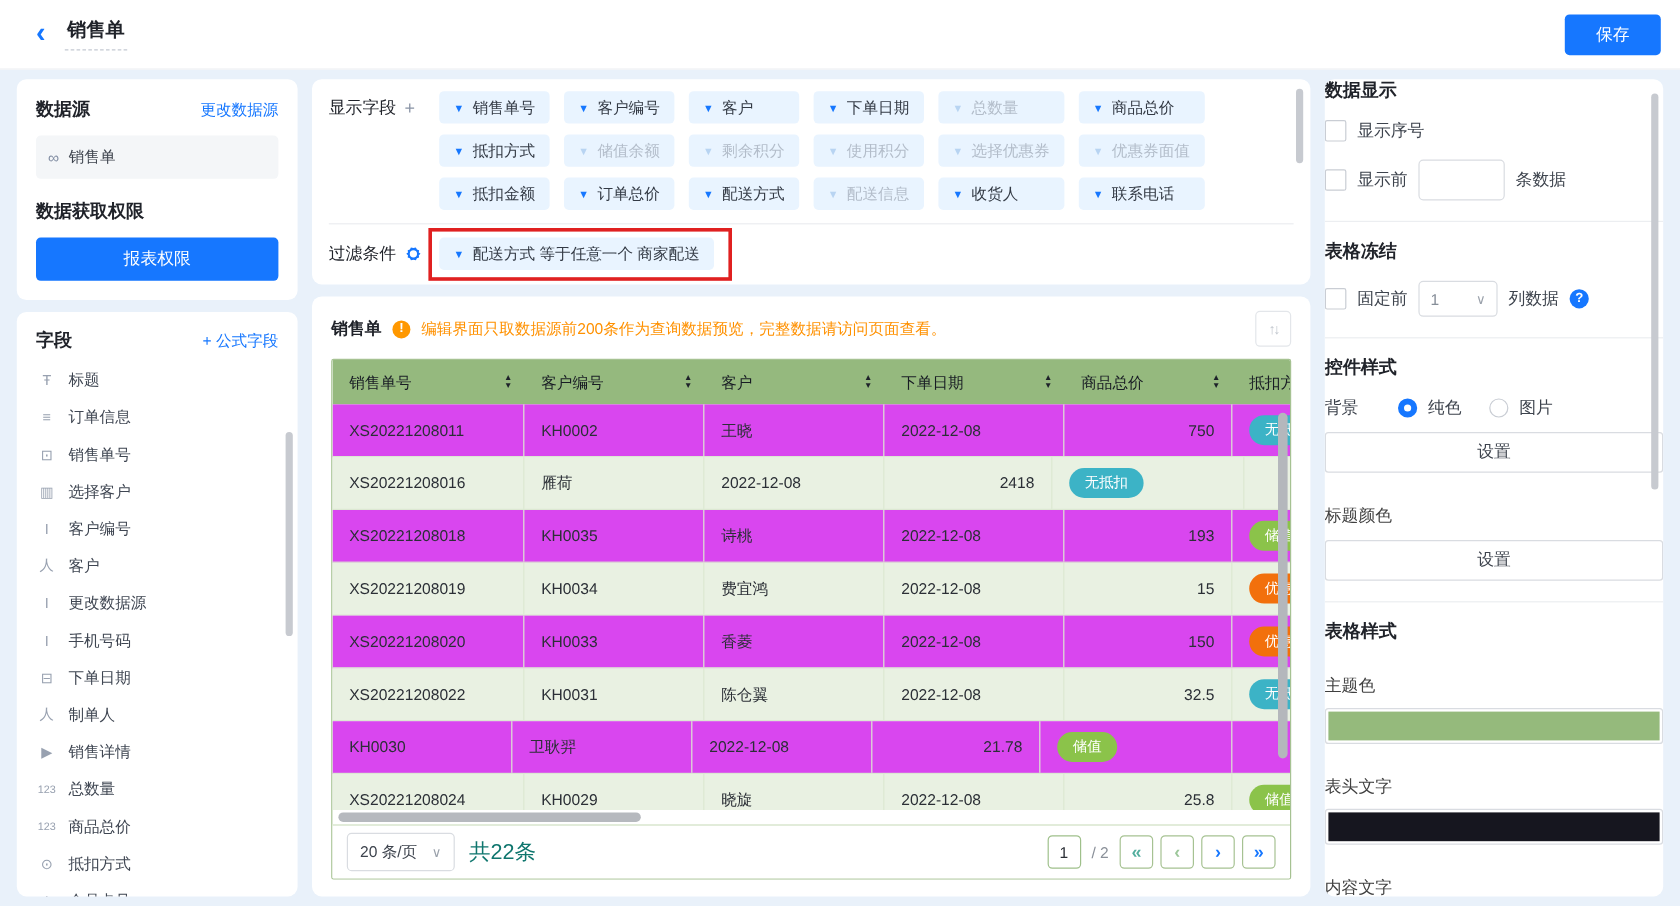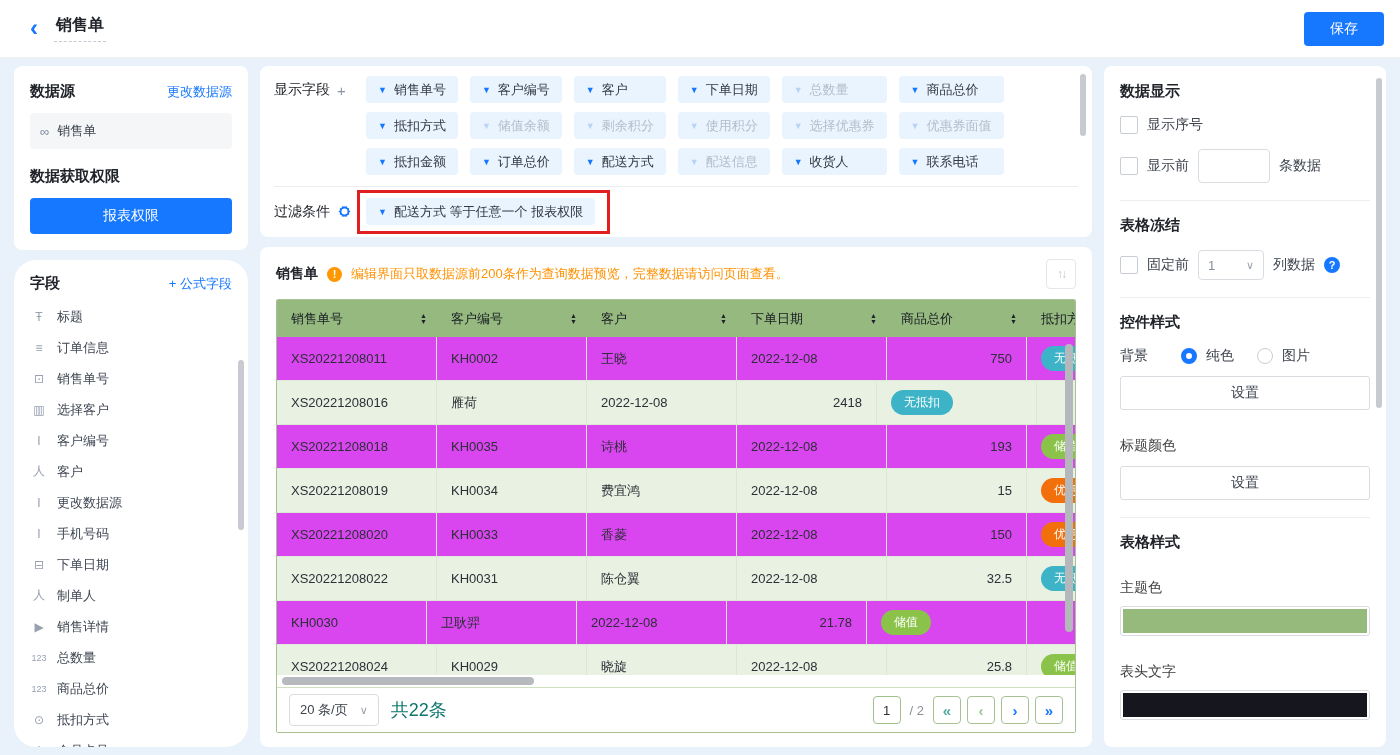--- a/index.html
+++ b/index.html
@@ -23,21 +23,21 @@
   .row-between{display:flex;justify-content:space-between;align-items:center;}
   .sec-title{font-size:15px;font-weight:bold;color:#20232a;}
   .link{color:#1677ff;font-size:13px;cursor:pointer;}
   
   .card-ds{padding:16px;}
   .ds-item{margin-top:12px;background:#f4f6f8;border-radius:4px;padding:9px 10px;font-size:13px;color:#3d434d;display:flex;align-items:center;gap:8px;}
   .ds-icon{color:#7e8aa0;font-size:13px;line-height:1;}
   .perm-title{margin-top:18px;}
   .perm-btn{margin-top:12px;width:100%;background:#1677ff;color:#fff;border:none;border-radius:4px;height:36px;font-size:14px;cursor:pointer;font-family:inherit;}
   
-  .card-fields{flex:1;padding:14px 16px;overflow:hidden;position:relative;border-radius:22px;}
+  .card-fields{flex:1;padding:14px 16px;overflow:hidden;position:relative;}
   .field-list{margin-top:8px;}
   .field-item{display:flex;align-items:center;gap:9px;height:31px;font-size:13px;color:#3f4652;cursor:pointer;}
   .field-icon{color:#98a1b0;font-size:12px;width:18px;flex:none;text-align:center;}
   .field-icon.num{font-size:9px;}
   .vthumb{position:absolute;background:#c7cad0;border-radius:3px;width:6px;}
   
   .card-config{padding:10px 14px 12px;position:relative;}
   .cfg-row{display:flex;align-items:flex-start;}
   .cfg-label{flex:none;width:92px;display:flex;align-items:center;gap:7px;font-size:14px;color:#20232a;padding-top:5px;}
   .plus{color:#8a94a6;font-size:15px;cursor:pointer;}
@@ -78,21 +78,21 @@
   .pager{height:44px;border-top:1px solid #cfdfc2;display:flex;align-items:center;padding:0 12px;gap:12px;background:#fff;}
   .psize{border:1px solid #d9dce1;border-radius:4px;height:30px;display:flex;align-items:center;gap:12px;padding:0 10px;font-size:13px;color:#3d434d;cursor:pointer;}
   .psize-caret{color:#9aa1ab;font-size:11px;}
   .ptotal{color:#0f766e;font-size:18px;}
   .pager-right{margin-left:auto;display:flex;align-items:center;gap:6px;}
   .pbox{width:26px;height:26px;border:1px solid #9fc08b;border-radius:4px;display:flex;align-items:center;justify-content:center;font-size:13px;color:#2b2f36;cursor:pointer;}
   .pof{color:#8a9099;font-size:13px;margin:0 3px;}
   .pnav{width:26px;height:26px;border:1px solid #a6c292;border-radius:4px;display:flex;align-items:center;justify-content:center;font-size:15px;font-weight:bold;cursor:pointer;}
   .pnav.first{color:#52ae9e;} .pnav.prev{color:#9cc79a;} .pnav.next,.pnav.last{color:#1677ff;}
   
-  .card-right{height:100%;padding:16px;position:relative;overflow:hidden;}
+  .card-right{height:100%;position:relative;overflow:hidden;}
   .r-row{display:flex;align-items:center;gap:9px;margin-top:15px;font-size:14px;color:#3d434d;}
   .checkbox{width:16px;height:16px;border:1px solid #c9cdd4;border-radius:2px;background:#fff;flex:none;cursor:pointer;}
   .r-input{width:72px;height:34px;border:1px solid #d9dce1;border-radius:4px;box-sizing:border-box;font-family:inherit;padding:0 8px;}
   .r-select{width:66px;height:30px;border:1px solid #d9dce1;border-radius:4px;display:flex;align-items:center;justify-content:space-between;padding:0 9px;color:#868e98;font-size:13px;box-sizing:border-box;cursor:pointer;}
   .help{width:16px;height:16px;border-radius:50%;background:#1677ff;color:#fff;font-size:11px;font-weight:bold;display:flex;align-items:center;justify-content:center;flex:none;cursor:pointer;}
   .r-div{border-top:1px solid #eceef1;margin:17px 0 15px;}
   .radio-sel{width:16px;height:16px;border-radius:50%;border:5px solid #1677ff;box-sizing:border-box;background:#fff;flex:none;cursor:pointer;}
   .radio{width:16px;height:16px;border-radius:50%;border:1px solid #c9cdd4;box-sizing:border-box;background:#fff;flex:none;cursor:pointer;}
   .radio-lbl{margin-right:14px;}
   .bg-lbl{width:52px;flex:none;}
@@ -287,21 +287,21 @@
           <span>过滤条件</span>
           <span class="gear">
             <svg width="15" height="15" viewBox="0 0 24 24">
                 <path fill="#1677ff" fill-rule="evenodd" d="M12 7.2a4.8 4.8 0 100 9.6 4.8 4.8 0 000-9.6zM21.5 12l-2.3 1.9.4 3-2.9 1-1.4 2.6-3.3-.6-3.3.6-1.4-2.6-2.9-1 .4-3L2.5 12l2.3-1.9-.4-3 2.9-1 1.4-2.6 3.3.6 3.3-.6 1.4 2.6 2.9 1-.4 3z"></path>
               </svg>
           </span>
         </div>
         <span class="chip-wrap">
           <span class="chip">
             <span class="chip-caret">▼</span>
-            <span>配送方式 等于任意一个 报表权限</span>
+            <span>配送方式 等于任意一个 商家配送</span>
           </span>
           <span class="red-box"></span>
         </span>
       </div>
     </div>
 
     <div class="card card-table">
       <div class="tbl-head">
         <span class="tbl-title">销售单</span>
         <span class="warn-icon">!</span>

